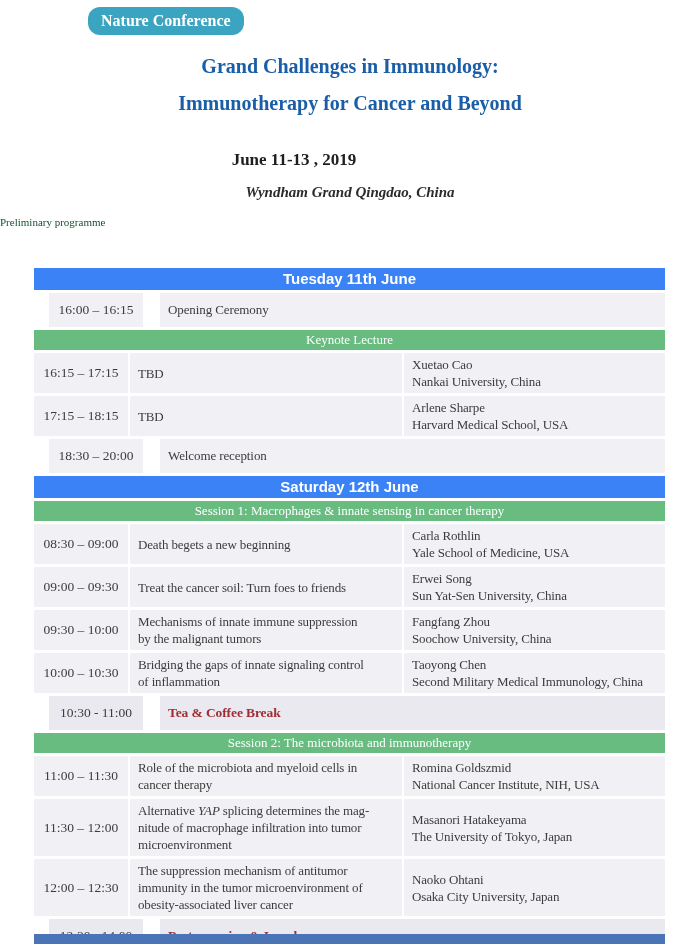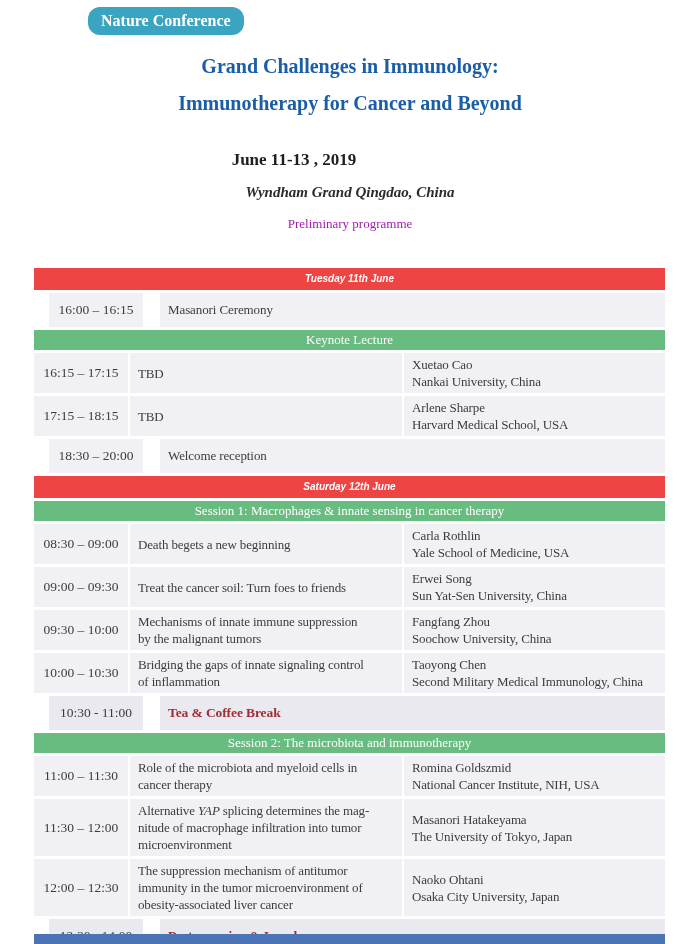--- a/index.html
+++ b/index.html
@@ -8,27 +8,27 @@
 
   .badge{position:absolute;left:88px;top:7px;background:#3BA4C0;color:#ffffff;
          font-weight:bold;font-size:16px;line-height:21px;padding:3px 13px 4px;border-radius:12px;}
 
   .title{position:absolute;top:48px;left:0;width:700px;margin:0;text-align:center;
          font-size:20px;line-height:37px;font-weight:bold;color:#1B5EA8;}
   .dates{position:absolute;top:150px;left:10px;width:568px;text-align:center;
          font-size:17px;font-weight:bold;color:#1e1e1e;}
   .venue{position:absolute;top:184px;left:0;width:700px;text-align:center;
          font-size:15px;font-style:italic;font-weight:bold;color:#2b2b2b;}
-  .prog{position:absolute;top:216px;left:0;width:700px;text-align:center;
-        font-size:13px;color:#a21caf;}
+  .prog{position:absolute;top:216px;left:0;width:700px;
+        font-size:11px;color:#14532d;}
 
   .table{position:absolute;left:34px;top:268px;width:631px;}
   .row{margin-bottom:3px;}
-  .bar-day{background:#ef4444;color:#ffffff;text-align:center;height:22px;line-height:22px;
-           font-family:"Liberation Sans",sans-serif;font-weight:bold;font-size:10px;font-style:italic;}
+  .bar-day{background:#3b82f6;color:#ffffff;text-align:center;height:22px;line-height:22px;
+           font-family:"Liberation Sans",sans-serif;font-weight:bold;font-size:15px;}
   .bar-section{background:#68BC80;color:#ffffff;text-align:center;height:20px;line-height:20px;
                font-size:13px;}
 
   .flexrow{display:flex;gap:2px;}
   .cell{background:#F1F0F5;color:#3C3C3C;font-size:13px;box-sizing:border-box;overflow:hidden;}
   .time{width:94px;flex:none;display:flex;align-items:center;justify-content:center;
         font-size:13.5px;letter-spacing:0;}
   .titlecell{width:272px;flex:none;padding-left:8px;display:flex;flex-direction:column;
              justify-content:center;line-height:17px;letter-spacing:-0.15px;}
   .speakercell{flex:1;padding-left:8px;display:flex;flex-direction:column;justify-content:center;
@@ -53,21 +53,21 @@
   <div class="dates">June 11-13 , 2019</div>
   <div class="venue">Wyndham Grand Qingdao, China</div>
   <div class="prog">Preliminary programme</div>
 
   <div class="table">
 
     <div class="row bar-day">Tuesday 11th June</div>
 
     <div class="row flexrow">
       <div class="cell time h1r">16:00 – 16:15</div>
-      <div class="cell widecell h1r">Masanori Ceremony</div>
+      <div class="cell widecell h1r">Opening Ceremony</div>
     </div>
 
     <div class="row bar-section">Keynote Lecture</div>
 
     <div class="row flexrow">
       <div class="cell time h2r">16:15 – 17:15</div>
       <div class="cell titlecell h2r">
         <div class="tl">TBD</div>
       </div>
       <div class="cell speakercell h2r">

